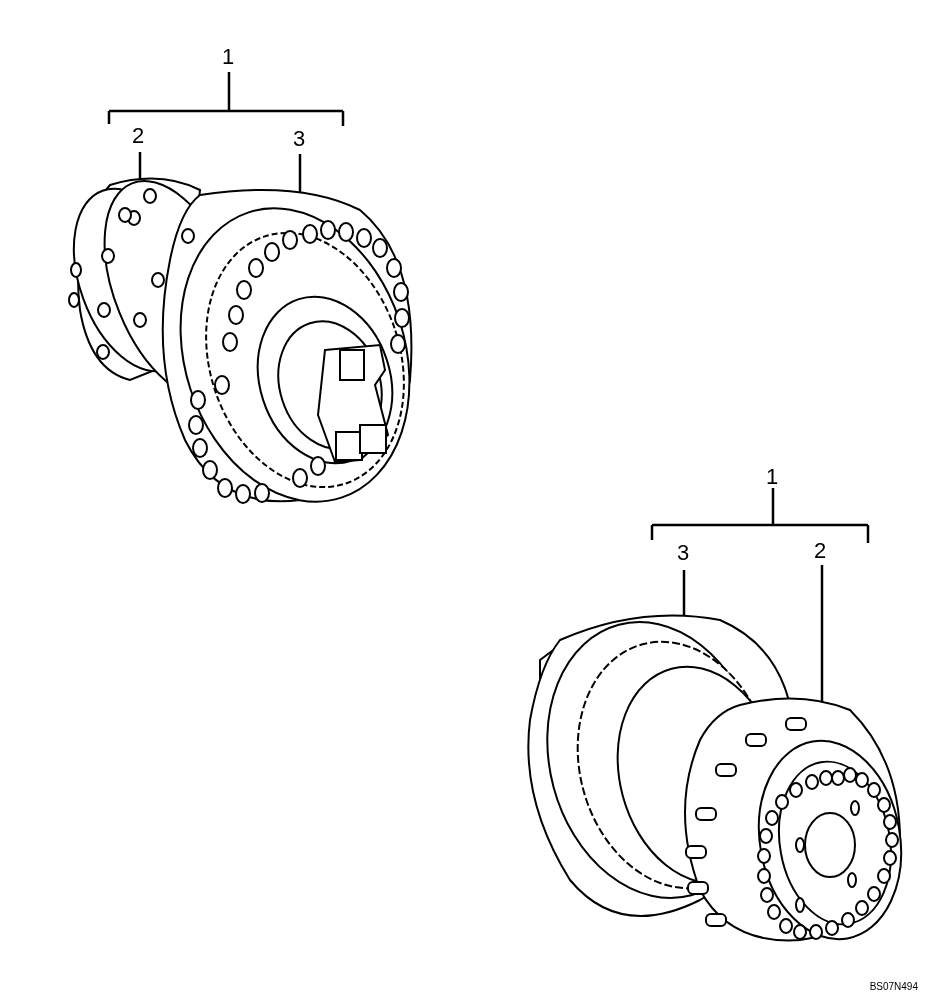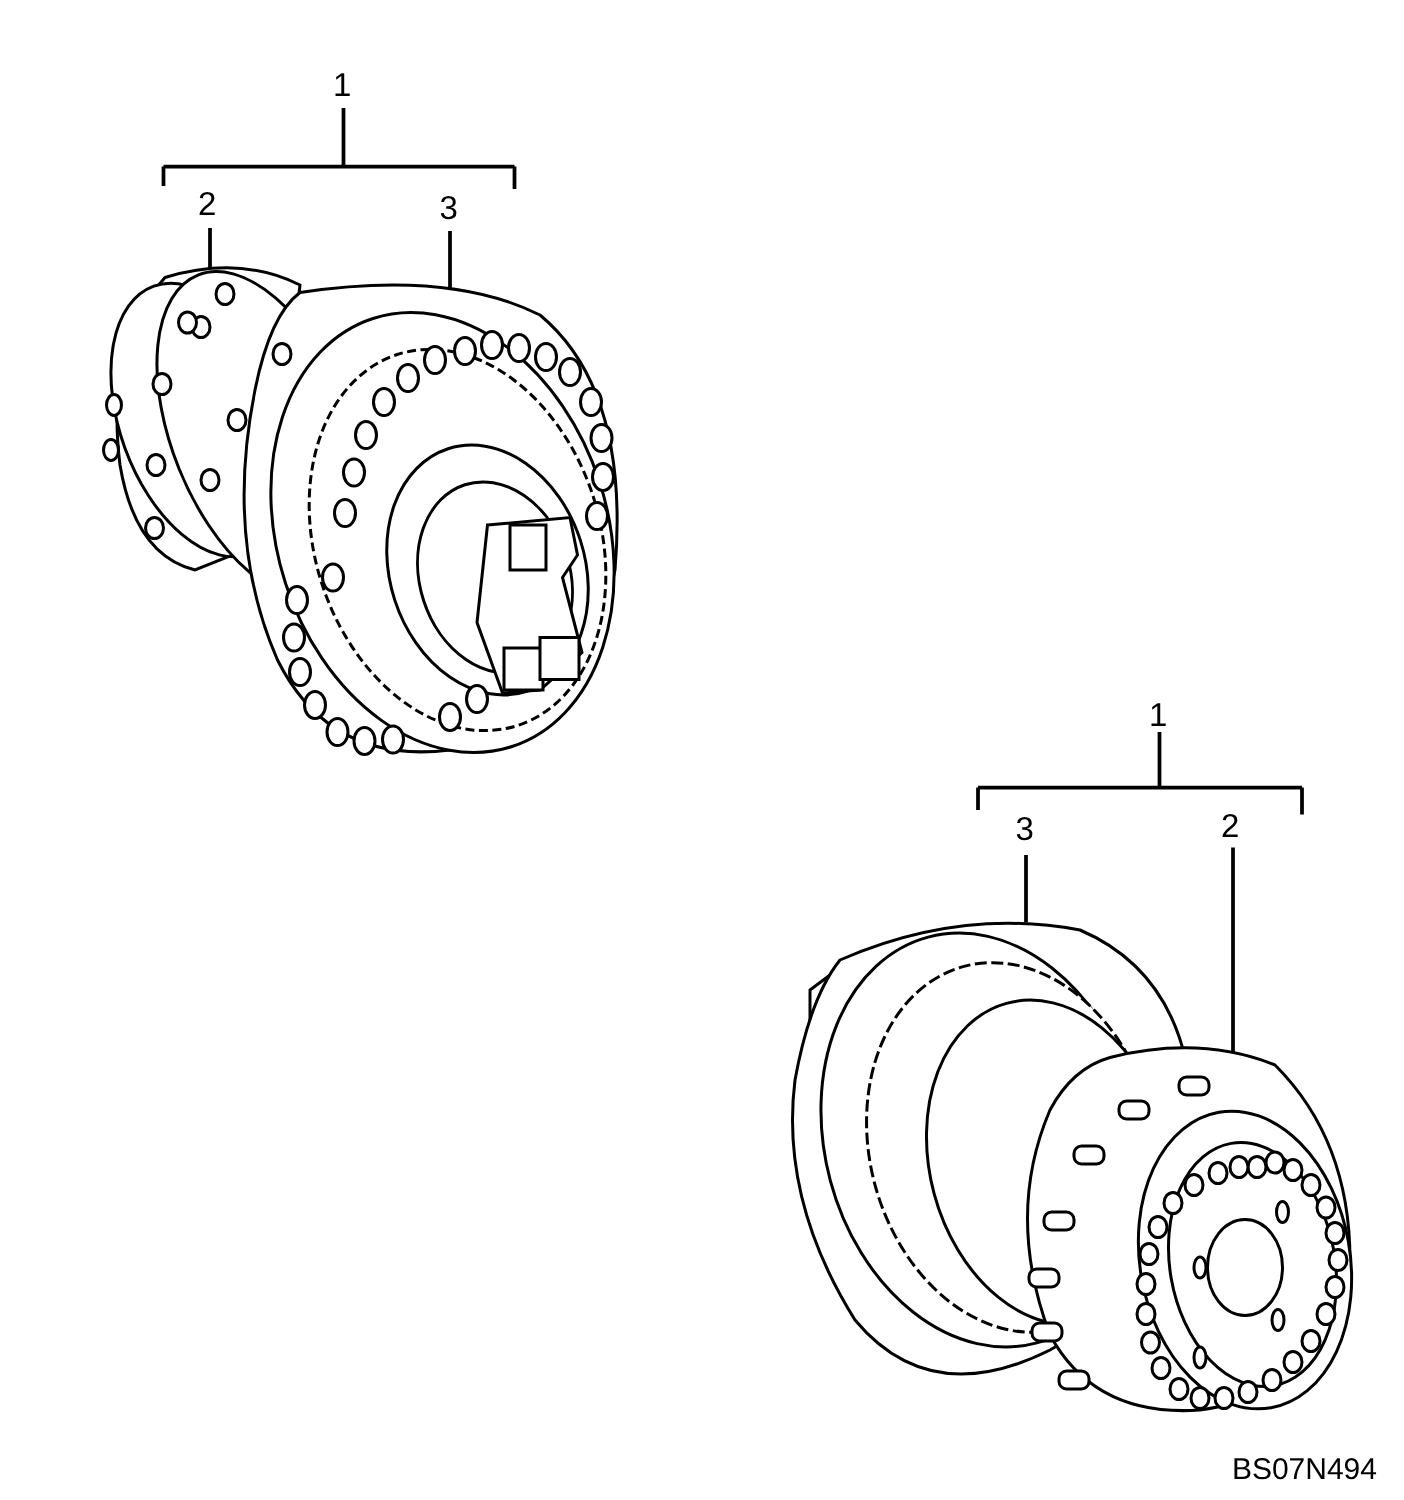--- a/index.html
+++ b/index.html
@@ -1,21 +1,21 @@
 <!DOCTYPE html>
 <html><head>
 <meta charset="utf-8">
 <style>
   html, body { margin: 0; padding: 0; background: #ffffff; }
   body { width: 936px; height: 1000px; position: relative; overflow: hidden;
          font-family: "Liberation Sans", sans-serif; color: #000; }
   svg.canvas { position: absolute; left: 0; top: 0; width: 936px; height: 1000px; }
   .callout { position: absolute; font-family: "Liberation Sans", sans-serif;
              font-size: 22px; line-height: 22px; color: #000; }
-  .code { position: absolute; right: 18px; bottom: 8px; font-size: 20px;
+  .code { position: absolute; right: 18px; bottom: 8px; font-size: 10px;
           font-family: "Liberation Sans", sans-serif; color: #000; }
 </style>
 </head>
 <body>
 
 <svg class="canvas" viewBox="0 0 936 1000" xmlns="http://www.w3.org/2000/svg">
 
   <g stroke="#000" stroke-width="2.5" fill="none">
     <line x1="229" y1="72" x2="229" y2="111"></line>
     <line x1="109" y1="111" x2="343" y2="111"></line>

